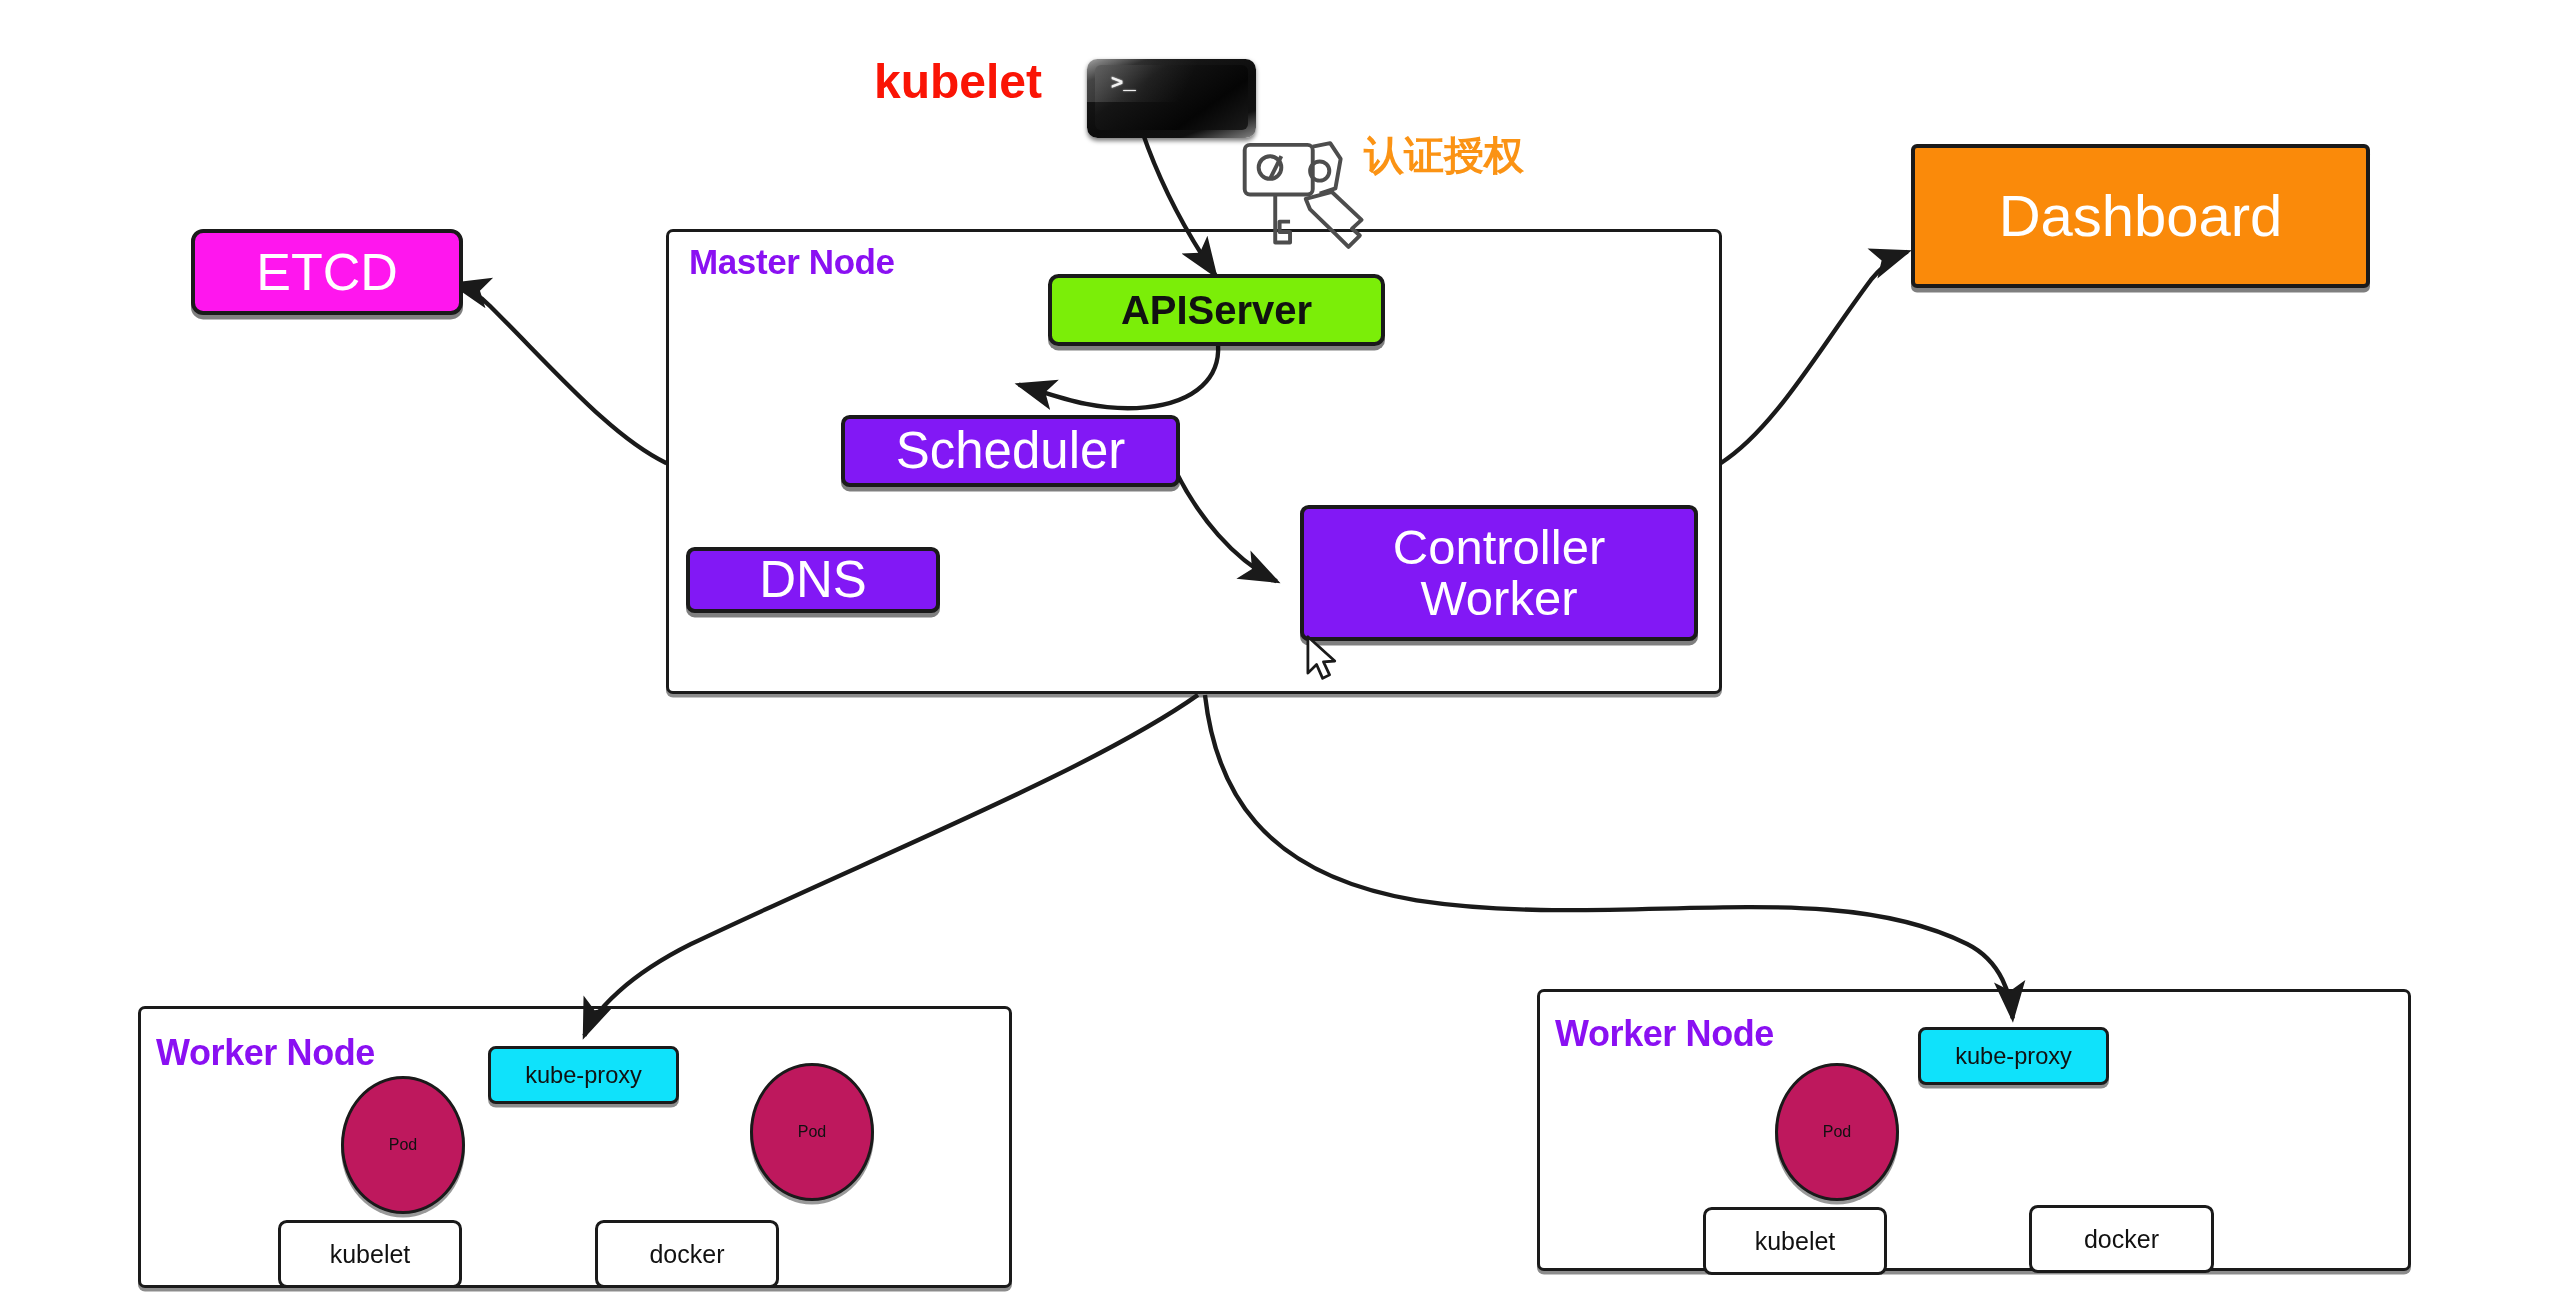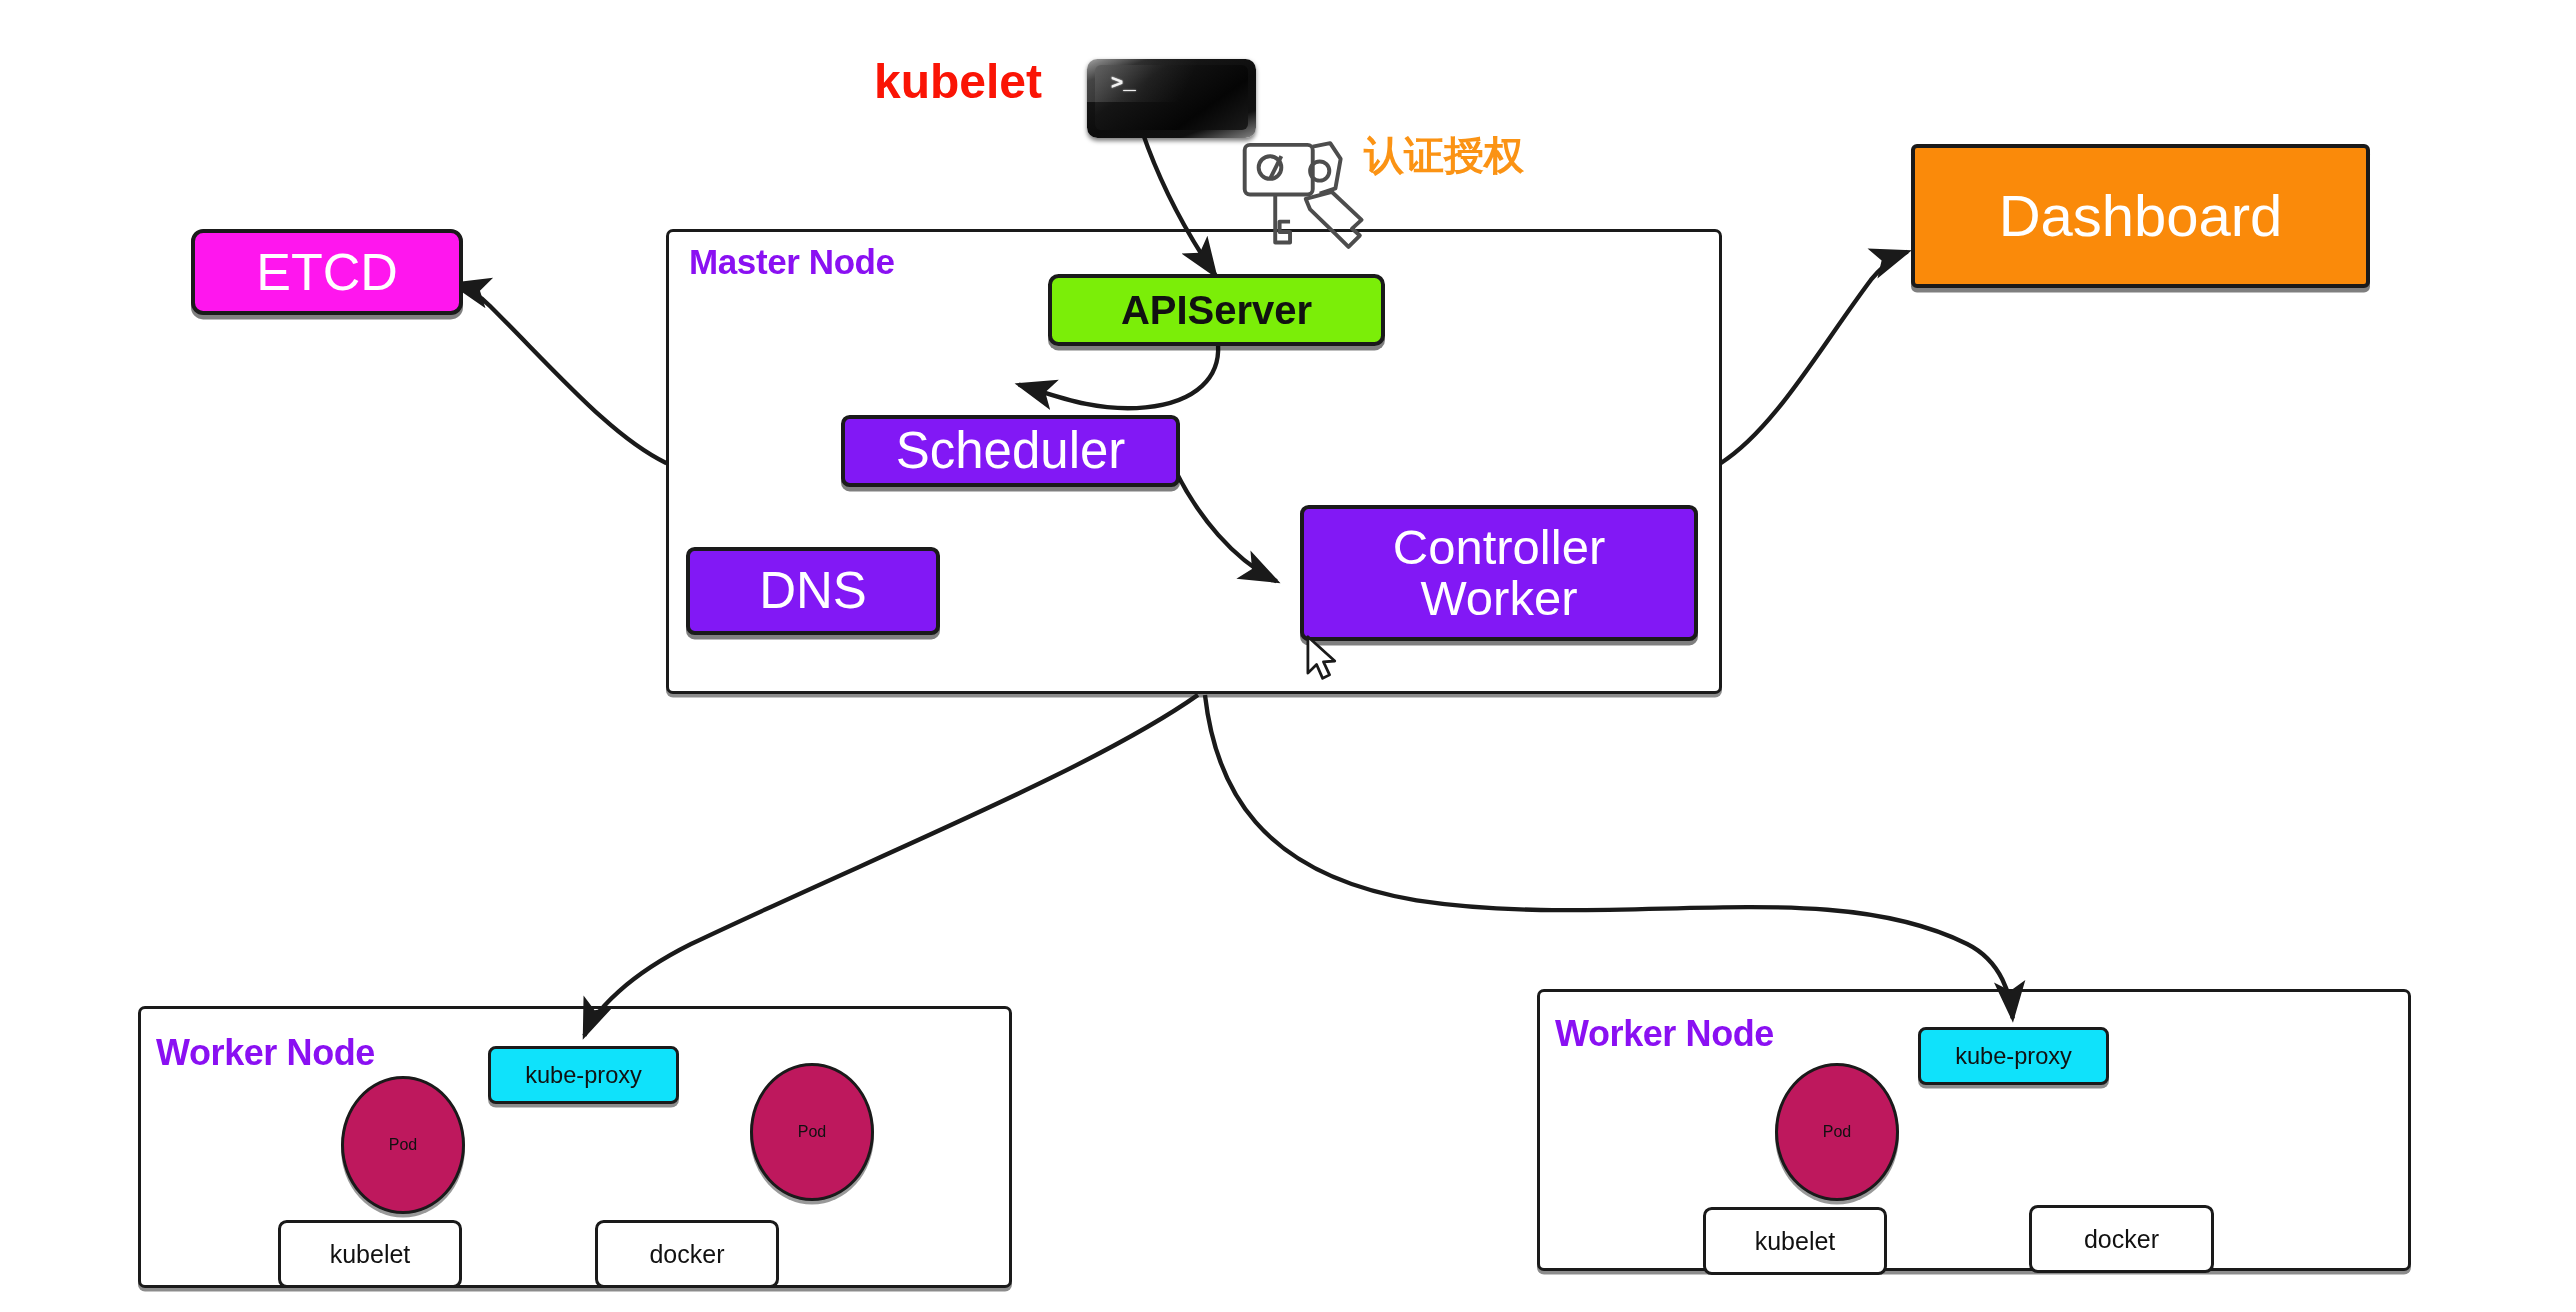--- a/index.html
+++ b/index.html
@@ -250,21 +250,21 @@
   <div class="node-title master-title" style="left:689px; top:242px;">Master Node</div>
 
   <div class="node apiserver" style="left:1048px; top:274px; width:337px; height:72px;font-weight:bold;">
     <span>APIServer</span>
   </div>
 
   <div class="node purple scheduler" style="left:841px; top:415px; width:339px; height:72px;">
     <span>Scheduler</span>
   </div>
 
-  <div class="node purple dns" style="left:686px; top:547px; width:254px; height:88px;">
+  <div class="node purple dns" style="left:686px; top:547px; width:254px; height:66px;">
     <span>DNS</span>
   </div>
 
   <div class="node purple ctrlmgr" style="left:1300px; top:505px; width:398px; height:136px;">
     <span>Controller</span>
     <span>Worker</span>
   </div>
 
   <svg class="cursor-icon" style="left:1305px; top:635px;" width="37" height="52" viewBox="0 0 42 60">
     <path d="M3,2 L3,44 L13,34 L20,50 L28,46 L21,31 L34,30 Z" fill="#ffffff" stroke="#1a1a1a" stroke-width="3.2" stroke-linejoin="round"></path>

